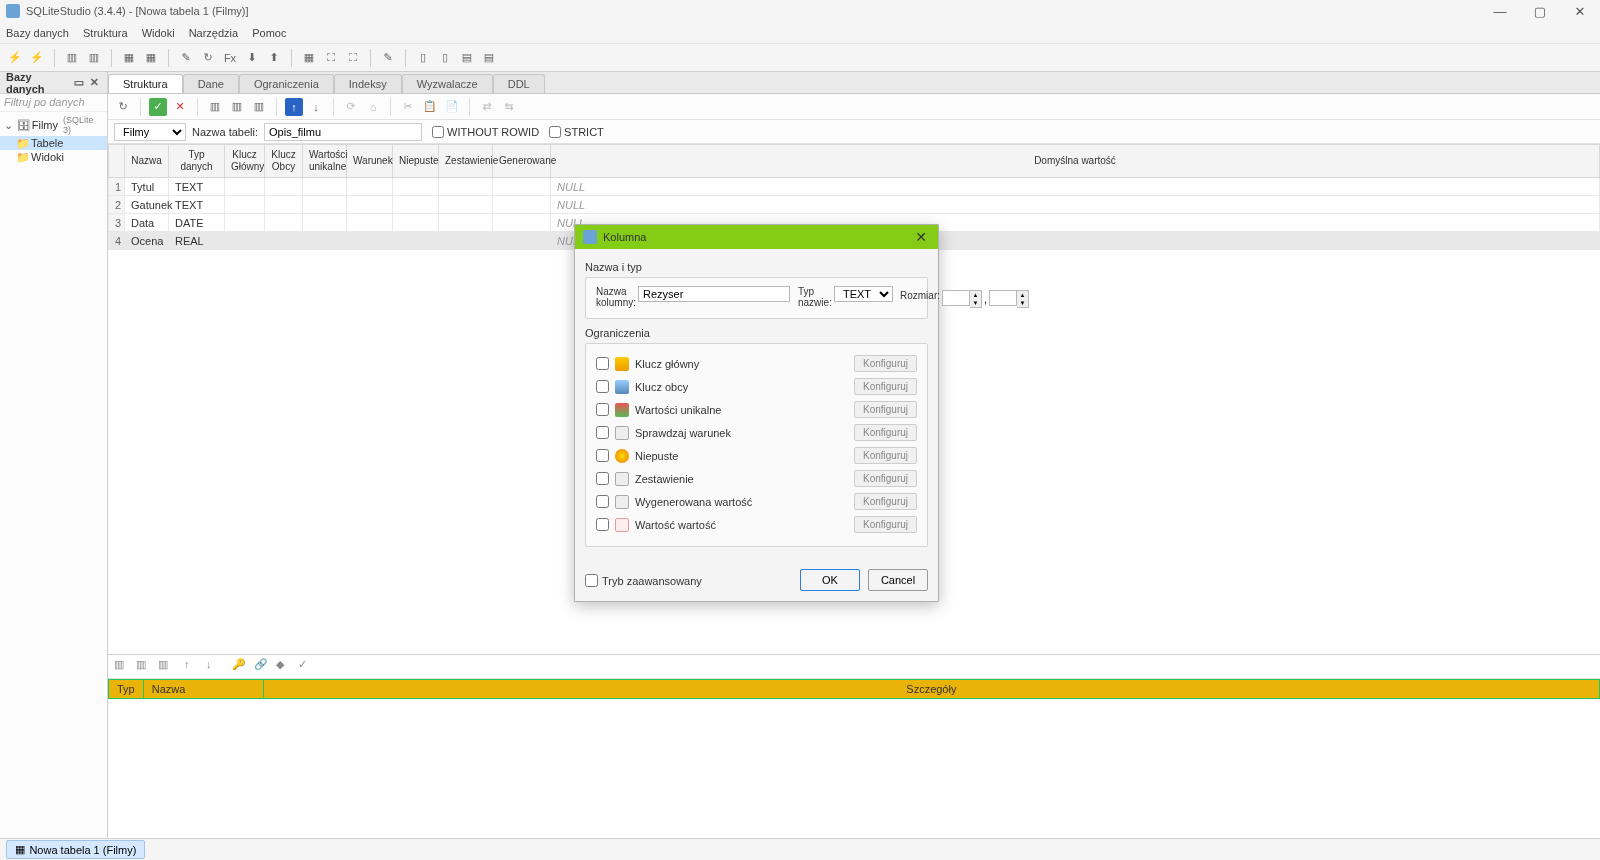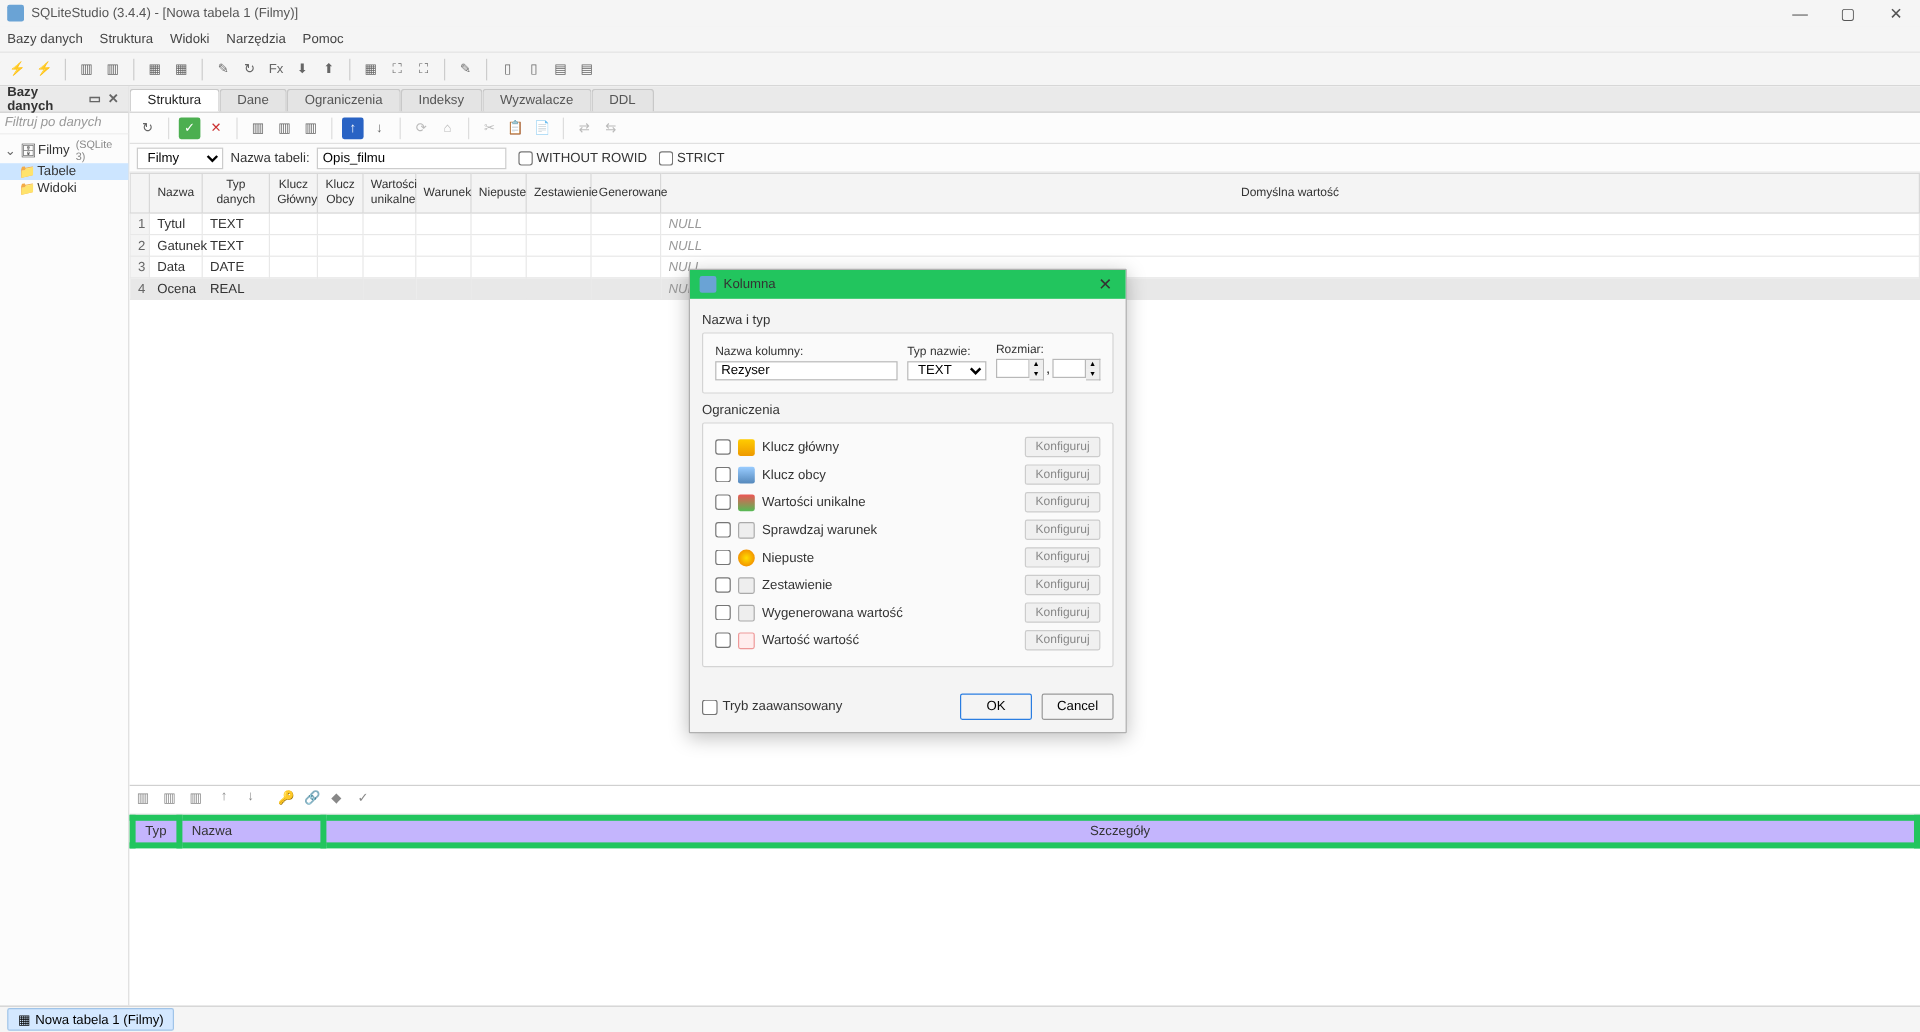--- a/index.html
+++ b/index.html
@@ -70,51 +70,51 @@
 .colgrid th { background: #f4f4f4; border: 1px solid #d8d8d8; padding: 4px 6px; font-weight: normal; color: #333; text-align: center; font-size: 10px; line-height: 1.2; }
 .colgrid td { border: 1px solid #e8e8e8; padding: 2px 6px; color: #333; height: 18px; }
 .colgrid tr.sel td { background: #e8e8e8; }
 .colgrid .rowhead { width: 16px; text-align: center; background: #f4f4f4; color: #666; }
 .colgrid .nullval { color: #999; font-style: italic; }
 
 
 .constraintsarea { height: 184px; border-top: 1px solid #d0d0d0; background: #fff; display: flex; flex-direction: column; }
 .constraintsarea .ctoolbar { height: 24px; display: flex; align-items: center; padding: 0 6px; gap: 4px; border-bottom: 1px solid #e0e0e0; }
 .constraintsarea .ctoolbar .tbtn { width: 18px; height: 18px; color: #888; }
-.constraintsarea .cgrid th { background: #c4b5fd; border: 5px solid #22c55e; padding: 3px 8px; font-weight: normal; text-align: left; color: #333; }
+.constraintsarea .cgrid th { background: #eab308; border: 1px solid #22c55e; padding: 3px 8px; font-weight: normal; text-align: left; color: #333; }
 .constraintsarea .cgrid table { border-collapse: collapse; width: 100%; }
 
 
 .bottombar { position: absolute; bottom: 0; left: 0; right: 0; height: 22px; background: #f5f5f5; border-top: 1px solid #d0d0d0; display: flex; align-items: center; padding: 0 6px; }
 .bottombar .wtab { background: #d4e8ff; border: 1px solid #a0c4e8; padding: 2px 8px; border-radius: 2px; display: flex; align-items: center; gap: 4px; }
 
 
 .dialog-overlay { position: absolute; left: 574px; top: 224px; width: 365px; background: #f4f4f4; border: 1px solid #b0b0b0; box-shadow: 0 4px 16px rgba(0,0,0,0.25); border-radius: 1px; }
-.dialog-titlebar { height: 24px; display: flex; align-items: center; padding: 0 8px; background: #22c55e; }
+.dialog-titlebar { height: 24px; display: flex; align-items: center; padding: 0 8px; background: #84cc16; }
 .dialog-titlebar .dicon { width: 14px; height: 14px; background: #6aa3d5; margin-right: 6px; border-radius: 2px; }
 .dialog-titlebar .dtitle { flex: 1; color: #333; }
 .dialog-titlebar .dclose { width: 18px; text-align: center; color: #333; font-size: 14px; cursor: default; }
 .dialog-body { padding: 8px 10px; }
 .dialog-body .group-label { color: #333; margin: 4px 0 4px 0; }
 .dialog-body .fieldset { border: 1px solid #d4d4d4; border-radius: 2px; padding: 8px 10px 10px 10px; background: #fafafa; margin-bottom: 8px; }
 .dialog-body .row { display: flex; gap: 8px; align-items: flex-end; }
-.dialog-body .col { display: flex; flex-direction: column; gap: 2px; }
+.dialog-body .col { display: flex; flex-direction: row; gap: 2px; }
 .dialog-body .col label { color: #333; font-size: 10px; }
 .dialog-body input[type="text"], .dialog-body select { height: 16px; border: 1px solid #b8b8b8; padding: 0 4px; font-size: 11px; background: #fff; }
 .dialog-body .spinner { display: flex; }
 .dialog-body .spinner input { width: 28px; }
 .dialog-body .spinner .spinbtns { width: 12px; display: flex; flex-direction: column; border: 1px solid #b8b8b8; border-left: none; }
 .dialog-body .spinner .spinbtns span { height: 8px; font-size: 6px; text-align: center; line-height: 8px; background: #eee; }
 .dialog-body .constraint-row { display: flex; align-items: center; padding: 3px 0; gap: 6px; }
 .dialog-body .constraint-row input[type="checkbox"] { width: 13px; height: 13px; }
 .dialog-body .constraint-row .cicon { width: 14px; height: 14px; display: inline-block; }
 .dialog-body .constraint-row .clabel { flex: 1; color: #333; }
 .dialog-body .constraint-row .cfgbtn { padding: 2px 8px; border: 1px solid #ccc; background: #f0f0f0; color: #888; border-radius: 2px; font-size: 10px; cursor: default; }
 .dialog-footer { display: flex; align-items: center; padding: 6px 10px 10px 10px; gap: 8px; }
-.dialog-footer .advmode { display: flex; align-items: center; gap: 4px; flex: 1; color: #333; }
+.dialog-footer .advmode { display: flex; align-items: flex-end; gap: 4px; flex: 1; color: #333; }
 .dialog-footer button { width: 60px; height: 22px; border: 1px solid #999; background: #f4f4f4; border-radius: 2px; font-size: 11px; cursor: default; }
 .dialog-footer button.primary { border-color: #2a7de1; }
 
 
 .ico { width: 14px; height: 14px; display: inline-block; border-radius: 2px; }
 .ico-key { background: linear-gradient(#fc0,#e90); }
 .ico-fk { background: linear-gradient(#9cf,#58b); }
 .ico-uniq { background: linear-gradient(#e55,#5b5); }
 .ico-chk { background: #eee; border:1px solid #aaa; }
 .ico-nn { background: radial-gradient(#fd0,#e70); border-radius:50%; }

